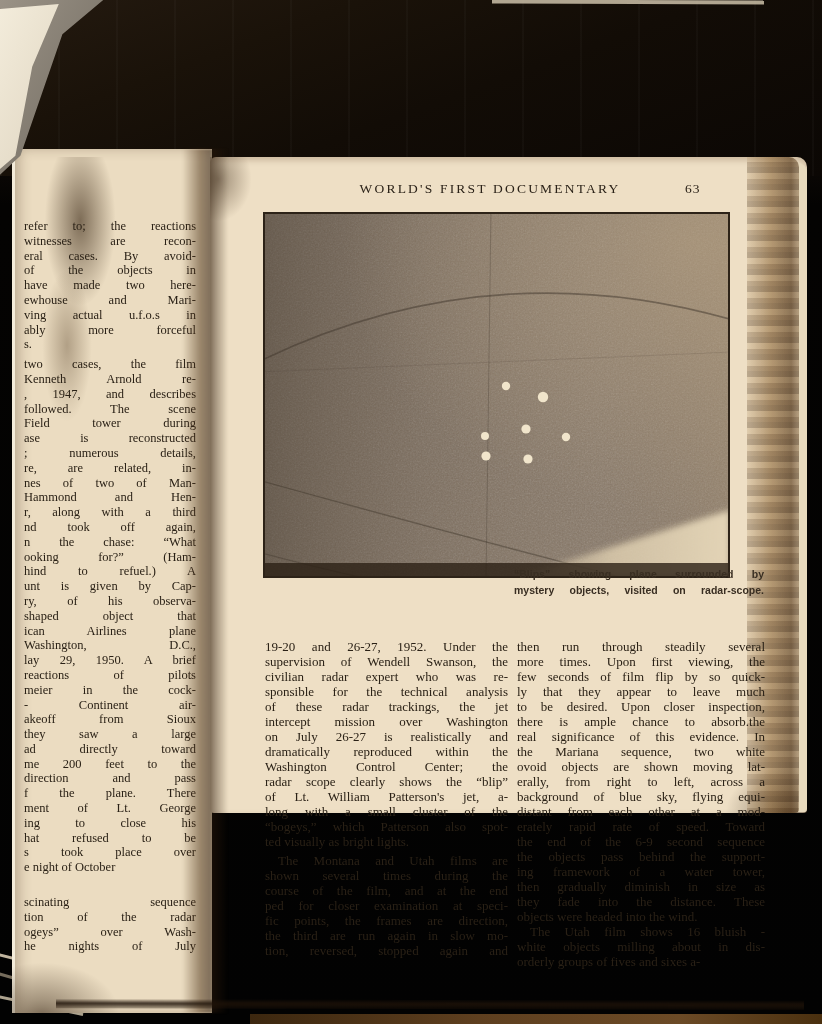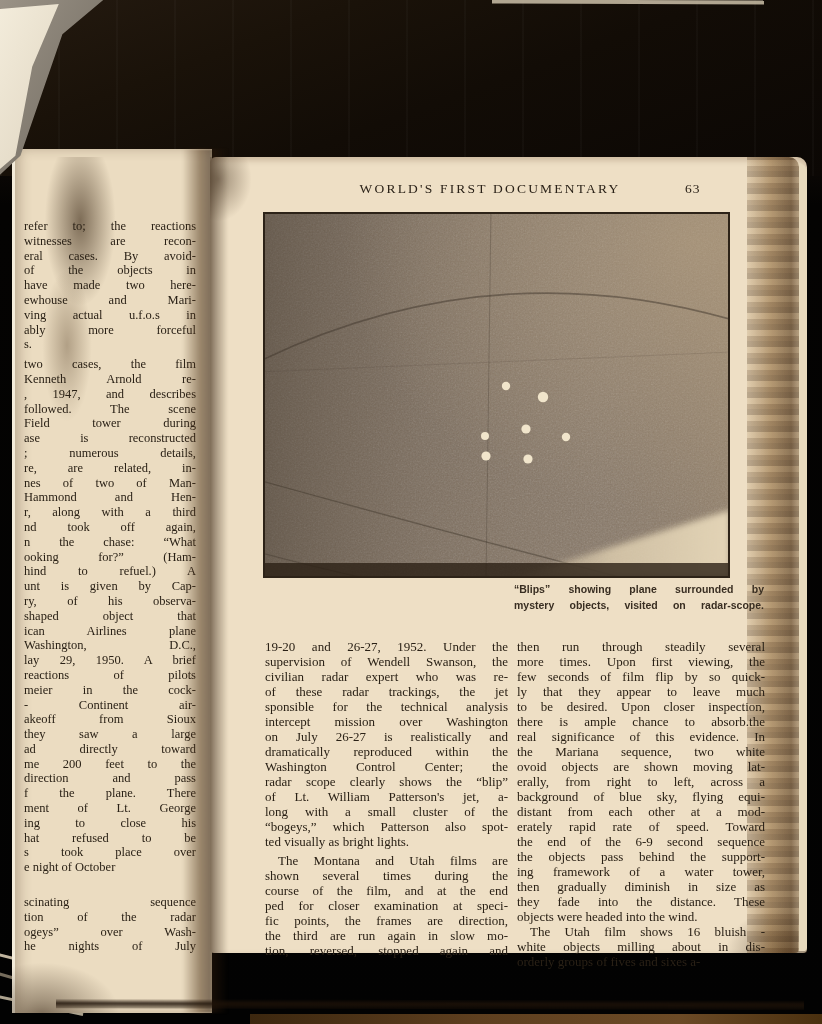--- a/index.html
+++ b/index.html
@@ -18,21 +18,21 @@
   .sheet-white{position:absolute;left:0;top:4px;width:70px;height:165px;background:linear-gradient(115deg,#f3ecdb 0%,#e7decb 55%,#d3c8b2 100%);
     clip-path:polygon(0 3%,84% 0,46% 38%,22% 92%,0 100%);}
   
   .left-page{position:absolute;left:12px;top:149px;width:200px;height:864px;background:#ebdcc1;
     box-shadow:inset 3px 0 0 #f4ecda, inset 8px 0 12px rgba(60,40,20,.25);}
   .lp-smudge{position:absolute;left:22px;top:8px;width:110px;height:290px;
     background:radial-gradient(ellipse 46% 42% at 42% 22%, rgba(52,34,16,.6), rgba(52,34,16,0) 70%),
                radial-gradient(ellipse 30% 35% at 30% 65%, rgba(70,48,24,.35), rgba(70,48,24,0) 75%);}
   .lp-smudge2{position:absolute;left:0;bottom:0;width:200px;height:120px;
     background:radial-gradient(ellipse 55% 60% at 15% 100%, rgba(45,28,12,.5), rgba(45,28,12,0) 70%);}
-  .main-page{position:absolute;left:210px;top:157px;width:597px;height:796px;background:#eedfc5;
+  .main-page{position:absolute;left:210px;top:157px;width:597px;height:656px;background:#eedfc5;
     border-radius:6px 10px 4px 4px;
     box-shadow:inset 0 3px 6px rgba(90,60,30,.25);}
   .right-burn{position:absolute;right:8px;top:0;width:52px;height:100%;border-radius:0 10px 4px 0;
     background:
       repeating-linear-gradient(0deg, rgba(92,60,26,.28) 0 5px, rgba(160,122,72,.18) 5px 11px, rgba(70,44,18,.3) 11px 17px),
       linear-gradient(90deg, rgba(0,0,0,0) 0%, rgba(124,85,38,.45) 45%, rgba(70,44,18,.6) 85%, rgba(70,44,18,.3) 100%);
     filter:blur(.6px);}
   .right-edge-light{position:absolute;right:0;top:6px;width:9px;height:99%;background:#e8dabd;border-radius:0 10px 4px 0;}
   .mp-corner-smudge{position:absolute;left:0;top:0;width:80px;height:110px;
     background:radial-gradient(ellipse 60% 55% at 10% 20%, rgba(52,34,16,.45), rgba(52,34,16,0) 70%);}
@@ -53,21 +53,21 @@
   .bl-s3{left:-4px;top:1004px;width:88px;transform:rotate(12deg);opacity:.8;}
   
   .header-title{position:absolute;left:110px;top:24px;width:340px;text-align:center;
     font-size:13.5px;letter-spacing:2.2px;color:#2b2218;white-space:nowrap;}
   .page-number{position:absolute;left:475px;top:24px;font-size:13.5px;letter-spacing:1px;color:#2b2218;}
   
   .photo{position:absolute;left:53px;top:55px;width:467px;height:366px;}
   .photo svg{display:block;}
   [data-name="radar-blip-layer"] circle{fill:#f1e5cb;}
   
-  .caption{position:absolute;left:304px;top:425px;width:250px;
+  .caption{position:absolute;left:304px;top:410px;width:250px;
     font-family:"Liberation Sans", sans-serif;font-weight:bold;font-size:10.5px;
     line-height:15.5px;color:#392e22;}
   .caption .tline{white-space:nowrap;overflow:hidden;text-align:justify;text-align-last:justify;}
   
   .columns{position:absolute;left:55px;top:462px;width:500px;display:flex;gap:9px;}
   .col{color:#2a2116;font-size:13px;line-height:15px;margin-top:20px;}
   .col1{width:243px;}
   .col2{width:248px;}
   .tline{white-space:nowrap;overflow:hidden;text-align:justify;text-align-last:justify;}
   .para{margin:0;}
@@ -222,22 +222,22 @@
         <div class="tline" data-name="text-line">“Blips” showing plane surrounded by</div>
         <div class="tline" data-name="text-line">mystery objects, visited on radar-scope.</div>
       </div>
 
     <div class="columns" data-name="article-body">
       <div class="col col1" data-name="text-column-1">
         <div class="para end-left" data-name="paragraph">
             <div class="tline" data-name="text-line">19-20 and 26-27, 1952. Under the</div>
             <div class="tline" data-name="text-line">supervision of Wendell Swanson, the</div>
             <div class="tline" data-name="text-line">civilian radar expert who was re-</div>
+            <div class="tline" data-name="text-line">sponsible for the technical analysis</div>
             <div class="tline" data-name="text-line">of these radar trackings, the jet</div>
-            <div class="tline" data-name="text-line">sponsible for the technical analysis</div>
             <div class="tline" data-name="text-line">intercept mission over Washington</div>
             <div class="tline" data-name="text-line">on July 26-27 is realistically and</div>
             <div class="tline" data-name="text-line">dramatically reproduced within the</div>
             <div class="tline" data-name="text-line">Washington Control Center; the</div>
             <div class="tline" data-name="text-line">radar scope clearly shows the “blip”</div>
             <div class="tline" data-name="text-line">of Lt. William Patterson's jet, a-</div>
             <div class="tline" data-name="text-line">long with a small cluster of the</div>
             <div class="tline" data-name="text-line">“bogeys,” which Patterson also spot-</div>
             <div class="tline" data-name="text-line">ted visually as bright lights.</div>
           </div>

